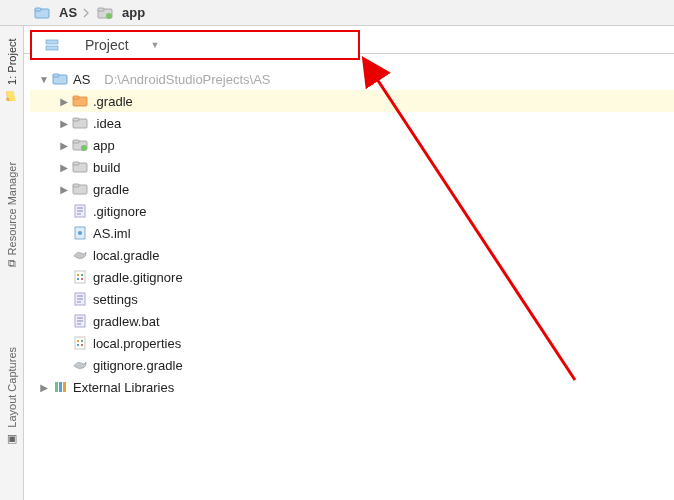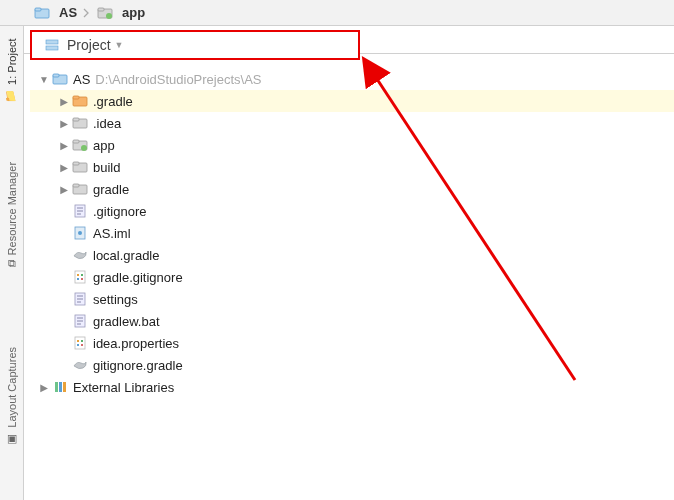--- a/index.html
+++ b/index.html
@@ -44,21 +44,21 @@
     align-items: center;
     padding-left: 12px;
     width: 330px;
     border: 2px solid #e80000;
     background: #fff;
     z-index: 2;
   }
   .project-selector {
     display: flex;
     align-items: center;
-    gap: 2px;
+    gap: 20px;
     font-size: 14px;
     color: #444;
   }
   .tree {
     position: absolute;
     left: 30px;
     top: 66px;
     right: 0;
     bottom: 0;
     padding-top: 2px;
@@ -84,21 +84,21 @@
   .icon {
     width: 16px;
     height: 16px;
     margin-right: 5px;
     display: inline-flex;
     align-items: center;
     justify-content: center;
     flex-shrink: 0;
   }
   .node-label { color: #222; }
-  .node-hint { color: #aaa; margin-left: 5px; }
+  .node-hint { color: #aaa; margin-left: 14px; }
   .side-tabs {
     position: absolute;
     left: 0;
     top: 26px;
     bottom: 0;
     width: 24px;
     background: #f4f4f4;
     border-right: 1px solid #d0d0d0;
     display: flex;
     flex-direction: column;
@@ -338,21 +338,21 @@
     <span class="expander blank">▶</span>
     <span class="icon">
       <svg width="16" height="16">
           <rect x="3" y="2" width="10" height="12" fill="#fff" stroke="#bbb" stroke-width="0.8"></rect>
           <rect x="5" y="5" width="2" height="2" fill="#e8a13a"></rect>
           <rect x="9" y="5" width="2" height="2" fill="#5ab06c"></rect>
           <rect x="5" y="9" width="2" height="2" fill="#5a9fd4"></rect>
           <rect x="9" y="9" width="2" height="2" fill="#d46c6c"></rect>
         </svg>
     </span>
-    <span class="node-label">idea.properties</span>
+    <span class="node-label">local.properties</span>
   </div>
 
   <div class="tree-row" style="padding-left:28px">
     <span class="expander blank">▶</span>
     <span class="icon">
       <svg width="16" height="16">
           <path d="M2 9 Q5 4 9 6 Q13 8 14 5 Q15 9 11 11 Q7 13 2 9 Z" fill="#c4c8cc" stroke="#8e979e" stroke-width="0.6"></path>
         </svg>
     </span>
     <span class="node-label">gitignore.gradle</span>

